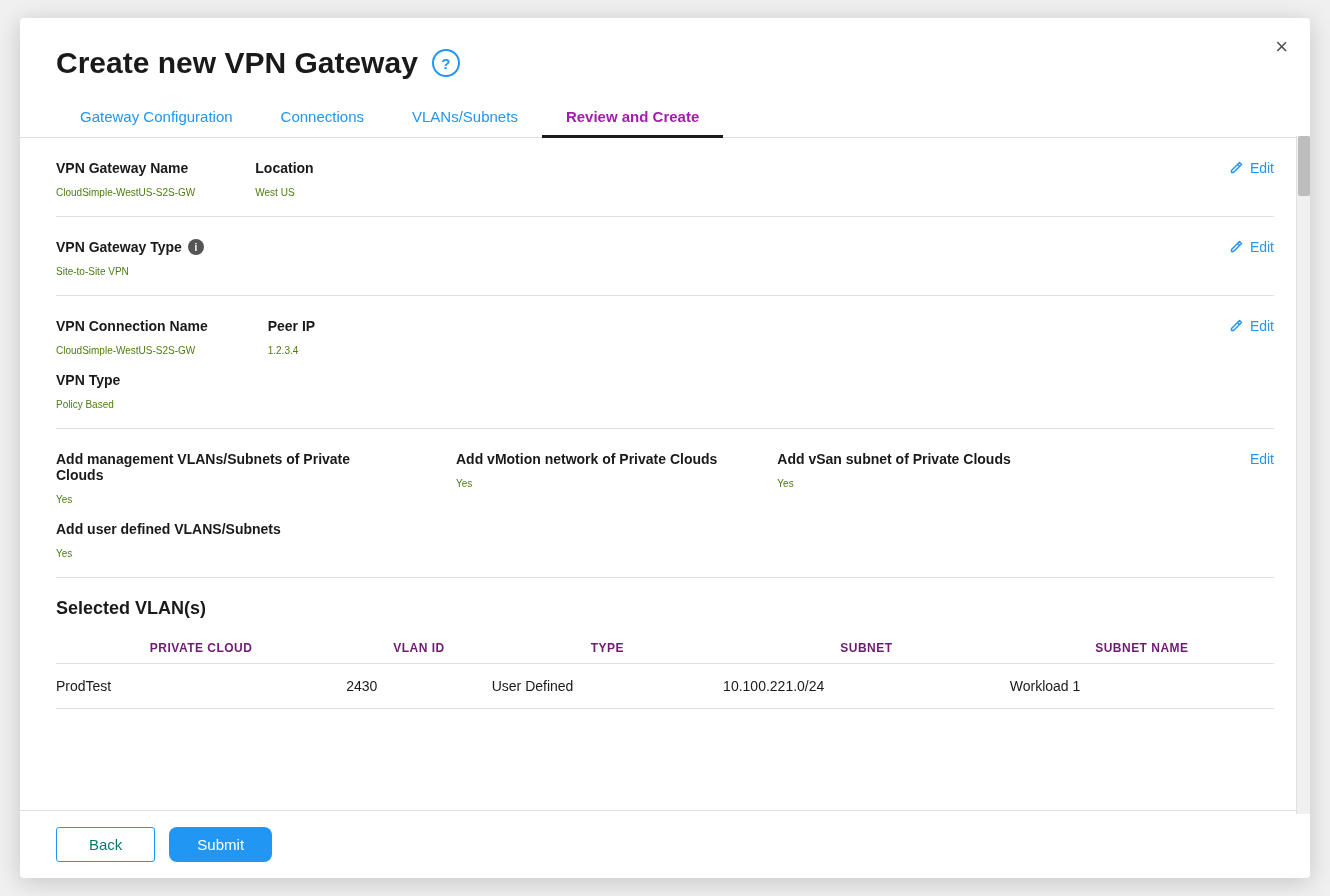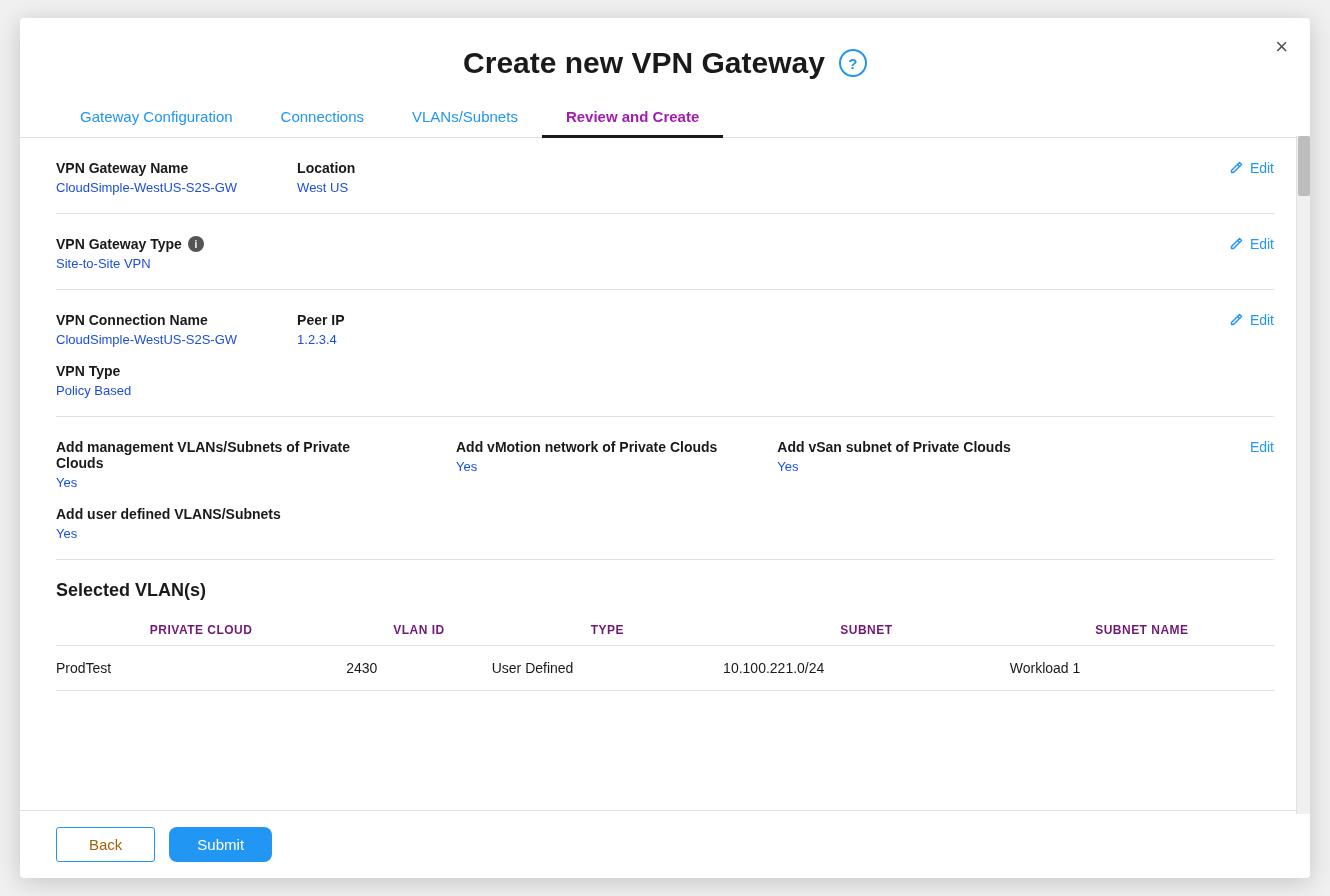--- a/index.html
+++ b/index.html
@@ -24,21 +24,20 @@
     }
     .modal-header {
       padding: 28px 36px 0 36px;
       border-bottom: 1px solid #e0e0e0;
     }
     .modal-title-row {
       display: flex;
       align-items: center;
       gap: 14px;
       margin-bottom: 18px;
-      justify-content: center;
     }
     .modal-title {
       font-size: 30px;
       font-weight: 700;
       color: #1a1a1a;
     }
     .help-icon {
       width: 28px;
       height: 28px;
       border-radius: 50%;
@@ -132,22 +131,23 @@
       width: 16px;
       height: 16px;
       border-radius: 50%;
       background: #555;
       color: #fff;
       font-size: 10px;
       font-weight: 700;
       cursor: pointer;
     }
     .field-value {
-      font-size: 13px;
-      color: #1d4ed8;
+      font-size: 10px;
+      color: #4d7c0f;
+      margin-top: 7px;
     }
     .vlans-section {
       padding: 22px 0 18px 0;
       border-bottom: 1px solid #e0e0e0;
       position: relative;
     }
     .vlans-fields {
       display: flex;
       gap: 60px;
       flex-wrap: wrap;
@@ -194,21 +194,21 @@
     }
     .modal-footer {
       padding: 16px 36px;
       border-top: 1px solid #e0e0e0;
       display: flex;
       gap: 14px;
     }
     .btn-back {
       background: #fff;
       border: 1.5px solid #2196f3;
-      color: #a16207;
+      color: #0f766e;
       padding: 8px 32px;
       font-size: 15px;
       border-radius: 3px;
       cursor: pointer;
     }
     .btn-submit {
       background: #2196f3;
       border: none;
       color: #fff;
       padding: 8px 28px;

